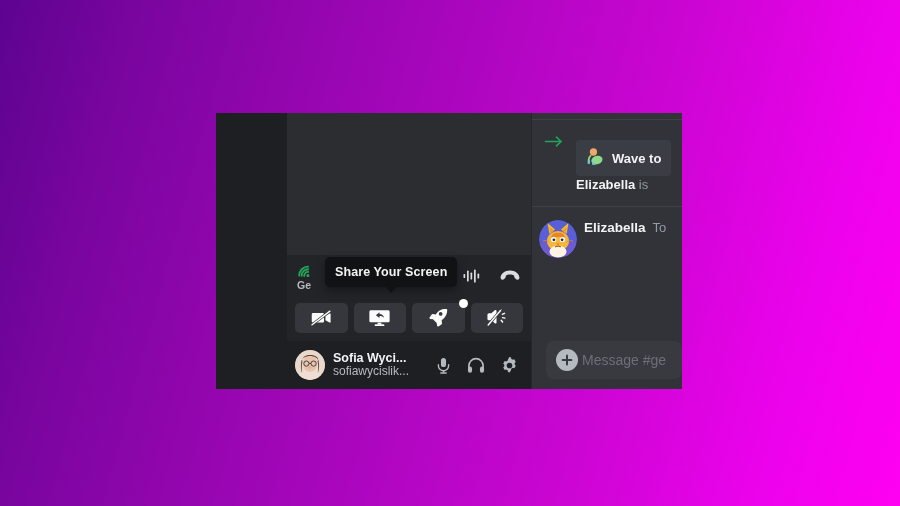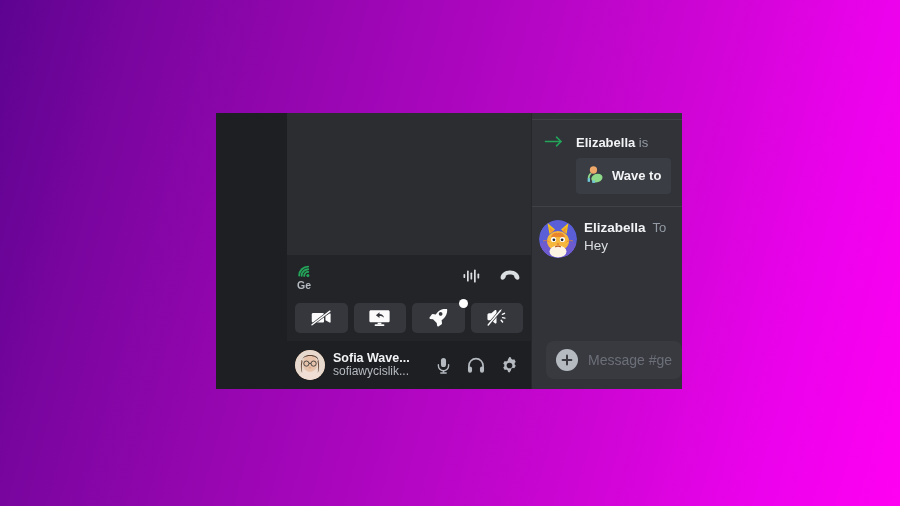--- a/index.html
+++ b/index.html
@@ -364,21 +364,21 @@
     flex: 0 0 auto;
     padding: 4px 0 10px 14px;
   }
   #message-input-box {
     height: 38px;
     background: #383a40;
     border-radius: 8px;
     display: flex;
     align-items: center;
     padding-left: 10px;
-    gap: 10px;
+    gap: 4px;
   }
   #attach-button {
     width: 22px; height: 22px;
     border-radius: 50%;
     background: #b5bac1;
     display: flex;
     align-items: center;
     justify-content: center;
     flex: 0 0 22px;
     cursor: pointer;
@@ -434,20 +434,21 @@
               </g>
             </svg>
           </div>
           <div class="voice-icon-btn">
             <svg width="22" height="14" viewBox="0 0 22 14">
               <path d="M11 1.6 C5.6 1.6 1.6 5.0 1.6 8.6 c0 1.3 .6 2.2 1.7 2.2 c.9 0 1.6-.4 2.2-1.1 l1.1-1.4 c.5-.6 .4-1.1-.1-1.4 C7.9 6.1 9.3 5.6 11 5.6 s3.1 .5 4.5 1.3 c-.5 .3-.6 .8-.1 1.4 l1.1 1.4 c.6 .7 1.3 1.1 2.2 1.1 c1.1 0 1.7-.9 1.7-2.2 C20.4 5.0 16.4 1.6 11 1.6 z" fill="#dbdee1"></path>
             </svg>
           </div>
         </div>
 
+        <div id="screenshare-tooltip">Share Your Screen</div>
       </div>
 
       <div id="voice-action-row">
 
         <div class="action-btn">
           <svg width="20" height="16" viewBox="0 0 22 18">
             <g fill="#fbfbfb">
               <path d="M2.2 3.4 h10.6 c1.0 0 1.6 .6 1.6 1.6 v7.6 c0 1.0-.6 1.6-1.6 1.6 H2.2 c-1.0 0-1.6-.6-1.6-1.6 V5.0 c0-1.0 .6-1.6 1.6-1.6 z"></path>
               <path d="M16.0 6.6 l4.6-2.8 c .6-.35 1.2 .05 1.2 .75 v8.9 c0 .7-.6 1.1-1.2 .75 L16.0 11.4 z"></path>
             </g>
@@ -511,21 +512,21 @@
               <circle cx="11.4" cy="13.6" r="2.6"></circle>
               <circle cx="18.6" cy="13.6" r="2.6"></circle>
               <path d="M14 13.4 h2"></path>
             </g>
             <ellipse cx="15" cy="17.6" rx="1.4" ry="1.0" fill="#d8a98e"></ellipse>
           </g>
         </svg>
       </div>
 
       <div id="user-names">
-        <span id="user-display-name">Sofia Wave...</span>
+        <span id="user-display-name">Sofia Wyci...</span>
         <span id="user-handle">sofiawycislik...</span>
       </div>
 
       <div id="user-controls">
         <div class="user-ctrl-btn">
           <svg width="17" height="17" viewBox="0 0 18 18">
             <g fill="#b5bac1">
               <rect x="6.3" y="1.0" width="5.4" height="9.6" rx="2.7"></rect>
               <path d="M3.6 8.2 v1.0 c0 3.0 2.4 5.4 5.4 5.4 s5.4-2.4 5.4-5.4 v-1.0" fill="none" stroke="#b5bac1" stroke-width="1.5" stroke-linecap="round"></path>
               <rect x="8.2" y="14.2" width="1.6" height="2.6" rx="0.6"></rect>
@@ -559,34 +560,34 @@
       <div id="system-message">
         <div id="system-arrow-icon">
           <svg width="20" height="13" viewBox="0 0 20 13">
             <g stroke="#23a55a" stroke-width="1.6" fill="none" stroke-linecap="round" stroke-linejoin="round">
               <path d="M1.5 6.5 H17"></path>
               <path d="M12.5 2.2 L17 6.5 L12.5 10.8"></path>
             </g>
           </svg>
         </div>
         <div id="system-body">
-          <div id="system-text">
-            <span class="uname">Elizabella</span><span> is</span>
-          </div>
           <div id="wave-button">
             <span>
               <svg width="20" height="20" viewBox="0 0 22 22">
                 <ellipse cx="14.2" cy="15.5" rx="6.3" ry="4.6" fill="#8fd98a" transform="rotate(-18 14.2 15.5)"></ellipse>
                 <circle cx="10.4" cy="6.6" r="4.0" fill="#eda86a"></circle>
                 <path d="M7.3 9.6 C5.2 11.0 4.0 13.4 4.2 15.9 L6.2 15.9 C6.0 13.6 7.0 11.6 8.6 10.6 z" fill="#8fd98a"></path>
                 <path d="M4.0 15.5 h2.6 v4.1 h-2.6 z" fill="#6fc8d8"></path>
                 <path d="M9.0 18.2 h3.0 v2.6 h-3.0 z" fill="#6fc8d8"></path>
               </svg>
             </span>
             <span id="wave-button-label">Wave to</span>
+          </div>
+          <div id="system-text">
+            <span class="uname">Elizabella</span><span> is</span>
           </div>
         </div>
       </div>
 
       <div class="chat-divider"></div>
 
       <div id="chat-message">
         <div id="message-avatar-wrap">
           <div id="message-avatar">
             <svg width="38" height="38" viewBox="0 0 38 38">
@@ -615,21 +616,20 @@
                 <path d="M34 21 C31 20 29 21 27.5 22" stroke="#e8852c" stroke-width="0.9" fill="none" opacity="0.85"></path>
               </g>
             </svg>
           </div>
         </div>
         <div id="message-body">
           <div id="message-header">
             <span id="message-author">Elizabella</span>
             <span id="message-timestamp">To</span>
           </div>
-          <div id="message-text">Hey</div>
         </div>
       </div>
     </div>
 
     <div id="message-input-area">
       <div id="message-input-box">
         <div id="attach-button">
           <svg width="14" height="14" viewBox="0 0 14 14">
             <g fill="#383a40">
               <rect x="6.0" y="1.6" width="2.0" height="10.8" rx="1.0"></rect>

